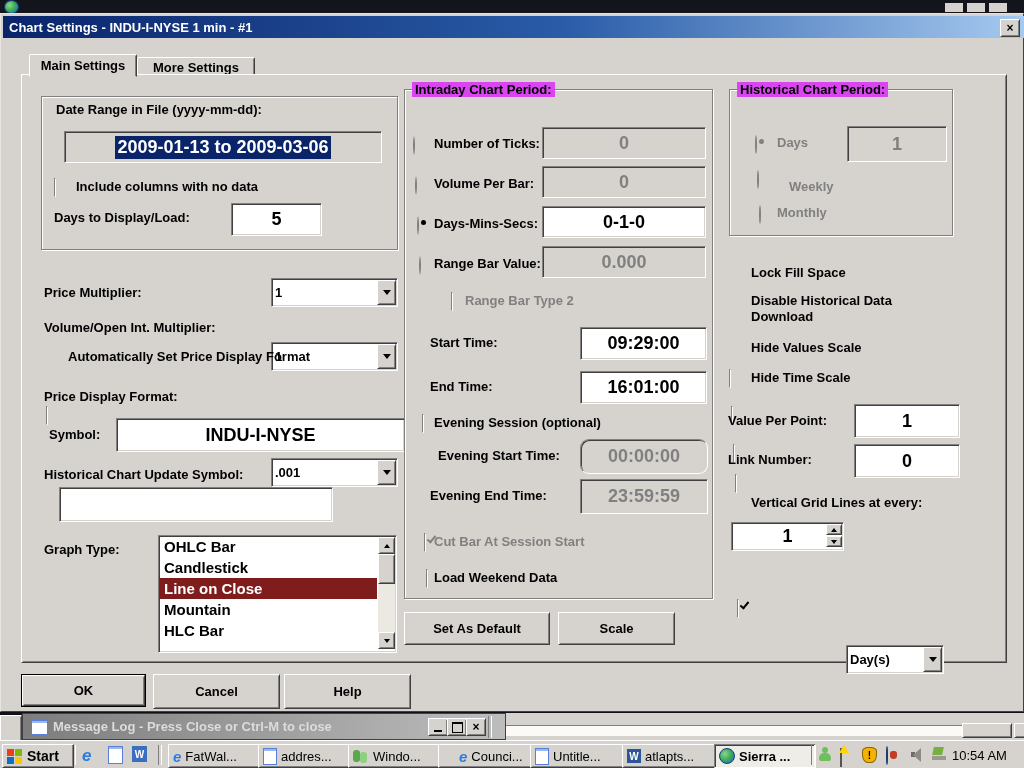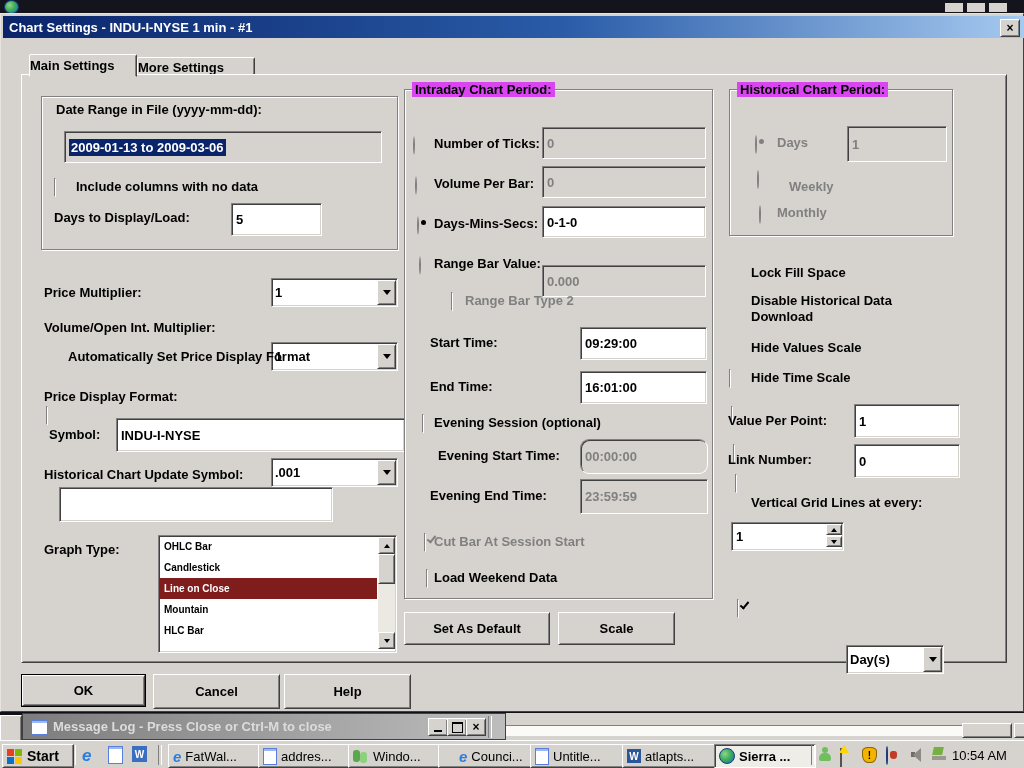--- a/index.html
+++ b/index.html
@@ -7,54 +7,54 @@
   .abs{position:absolute;}
   .b{font-weight:bold;}
   #screen{position:relative;width:1024px;height:768px;}
   .face{background:#d6d3ce;}
   .raised{background:#d6d3ce;border:1px solid;border-color:#ffffff #404040 #404040 #ffffff;box-shadow:inset 1px 1px 0 #d6d3ce,inset -1px -1px 0 #808080;}
   .sunken{background:#ffffff;border:1px solid;border-color:#808080 #ffffff #ffffff #808080;box-shadow:inset 1px 1px 0 #404040,inset -1px -1px 0 #d6d3ce;}
   .sunken.dis{background:#d6d3ce;color:#808080;}
   .etched{border:1px solid #808080;box-shadow:1px 1px 0 #ffffff,inset 1px 1px 0 #ffffff;}
   .lbl{font-size:13px;font-weight:bold;color:#000;white-space:nowrap;}
   .lbl.dis{color:#808080;}
-  .field{font-size:13px;font-weight:bold;color:#000;display:flex;align-items:center;padding:0 4px;}
+  .field{font-size:18px;font-weight:bold;color:#000;display:flex;align-items:center;padding:0 4px;justify-content:center;}
   .field.dis{color:#808080;}
   
   .cb{width:13px;height:13px;position:relative;}
   .cb.checked::after{content:"";position:absolute;left:2px;top:2px;width:7px;height:3px;border-left:2px solid #000;border-bottom:2px solid #000;transform:rotate(-50deg);}
   .cb.dischecked{background:#d6d3ce;}
   .cb.dischecked::after{content:"";position:absolute;left:2px;top:2px;width:7px;height:3px;border-left:2px solid #808080;border-bottom:2px solid #808080;transform:rotate(-50deg);}
   
   .rad{width:13px;height:13px;border-radius:50%;background:#fff;border:1px solid #808080;box-shadow:inset 1px 1px 1px #a0a0a0;position:relative;box-sizing:border-box;}
   .rad.sel::after{content:"";position:absolute;left:3px;top:3px;width:5px;height:5px;border-radius:50%;background:#000;}
   .rad.dis{background:#d6d3ce;}
   .rad.dis.sel::after{background:#808080;}
   
   .combo{position:relative;}
   .combo .val{position:absolute;left:3px;top:0;bottom:0;display:flex;align-items:center;font-size:13px;font-weight:bold;}
   .ddbtn{position:absolute;right:1px;top:1px;bottom:1px;width:17px;display:flex;align-items:center;justify-content:center;}
   .tri-dn{width:0;height:0;border-left:4px solid transparent;border-right:4px solid transparent;border-top:5px solid #000;}
   .tri-up{width:0;height:0;border-left:4px solid transparent;border-right:4px solid transparent;border-bottom:5px solid #000;}
   .tri-dn.sm{border-left-width:3px;border-right-width:3px;border-top-width:4px;}
   .tri-up.sm{border-left-width:3px;border-right-width:3px;border-bottom-width:4px;}
   
-  .lb-item{height:21px;line-height:21px;padding-left:5px;font-size:10px;font-weight:bold;color:#000;}
+  .lb-item{height:21px;line-height:21px;padding-left:5px;font-size:15px;font-weight:bold;color:#000;}
   .lb-item.sel{background:#7f1d1d;color:#fff;}
   .sbtrack{background:#ece9e2;}
   
   .legend{position:absolute;top:-8px;left:7px;background:#d946ef;padding:0 3px;font-size:13px;font-weight:bold;}
   
   .btn{display:flex;align-items:center;justify-content:center;font-size:13px;font-weight:bold;color:#000;cursor:default;}
   .defwrap{border:1px solid #000;}
   
   .titlebar{background:linear-gradient(90deg,#0a246a 0%,#2a5ca8 55%,#a6caf0 100%);color:#fff;display:flex;align-items:center;font-size:13px;font-weight:bold;padding-left:6px;}
   .xglyph{font-weight:bold;font-size:12px;line-height:1;color:#000;}
   
-  .tab{background:#d6d3ce;border:1px solid;border-color:#ffffff #404040 transparent #ffffff;box-shadow:inset 1px 1px 0 #d6d3ce,inset -1px 0 0 #808080;border-radius:2px 2px 0 0;display:flex;align-items:center;font-size:13px;font-weight:bold;}
+  .tab{background:#d6d3ce;border:1px solid;border-color:#ffffff #404040 transparent #ffffff;box-shadow:inset 1px 1px 0 #d6d3ce,inset -1px 0 0 #808080;border-radius:2px 2px 0 0;display:flex;align-items:center;justify-content:center;font-size:13px;font-weight:bold;}
   
   .mlbar{background:linear-gradient(90deg,#7d7d7d 0%,#bdbdbd 100%);display:flex;align-items:center;color:#dcdcdc;font-size:13px;font-weight:bold;}
   .minglyph{width:8px;height:2px;background:#000;margin-top:8px;}
   .maxglyph{width:9px;height:8px;border:1px solid #000;border-top:2px solid #000;}
   
   .ie-e{color:#2a7de1;font-weight:bold;font-style:italic;font-size:15px;line-height:1;}
   .ie-e::before{content:"e";}
   .doc-ic{width:12px;height:15px;background:#fff;border:1px solid #5a7edc;box-shadow:inset 0 2px 0 #9db7ef;}
   .word-ic{width:14px;height:14px;background:#2b579a;color:#fff;font-size:10px;font-weight:bold;display:flex;align-items:center;justify-content:center;}
   .word-ic::before{content:"W";}
@@ -202,21 +202,21 @@
       </div>
 
       <span class="abs rad sel" style="left:8px;top:127px;"></span>
       <span class="abs lbl" style="left:29px;top:126px;">Days-Mins-Secs:</span>
       <div class="abs sunken field" style="left:137px;top:116px;width:154px;height:30px;">
         <span>0-1-0</span>
       </div>
 
       <span class="abs rad" style="left:8px;top:167px;"></span>
       <span class="abs lbl" style="left:29px;top:166px;">Range Bar Value:</span>
-      <div class="abs sunken dis field" style="left:137px;top:156px;width:154px;height:30px;margin-top:19px;">
+      <div class="abs sunken dis field" style="left:137px;top:156px;width:154px;height:30px;">
         <span>0.000</span>
       </div>
 
       <span class="abs cb sunken" style="left:38px;top:203px;background:#d6d3ce;"></span>
       <span class="abs lbl dis" style="left:60px;top:203px;">Range Bar Type 2</span>
 
       <span class="abs lbl" style="left:25px;top:245px;">Start Time:</span>
       <div class="abs sunken field" style="left:175px;top:237px;width:117px;height:31px;">
         <span>09:29:00</span>
       </div>

